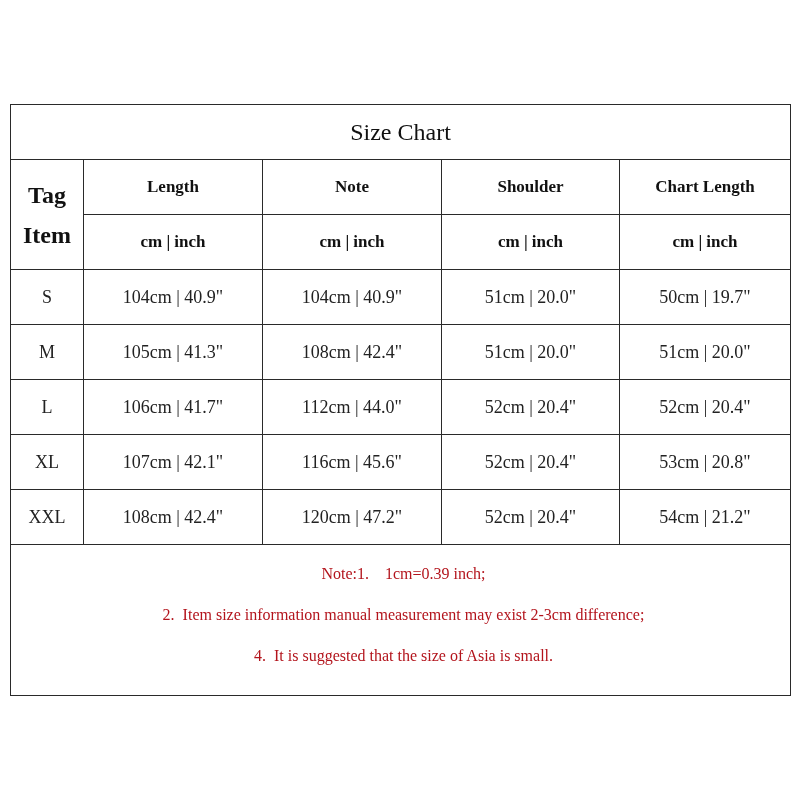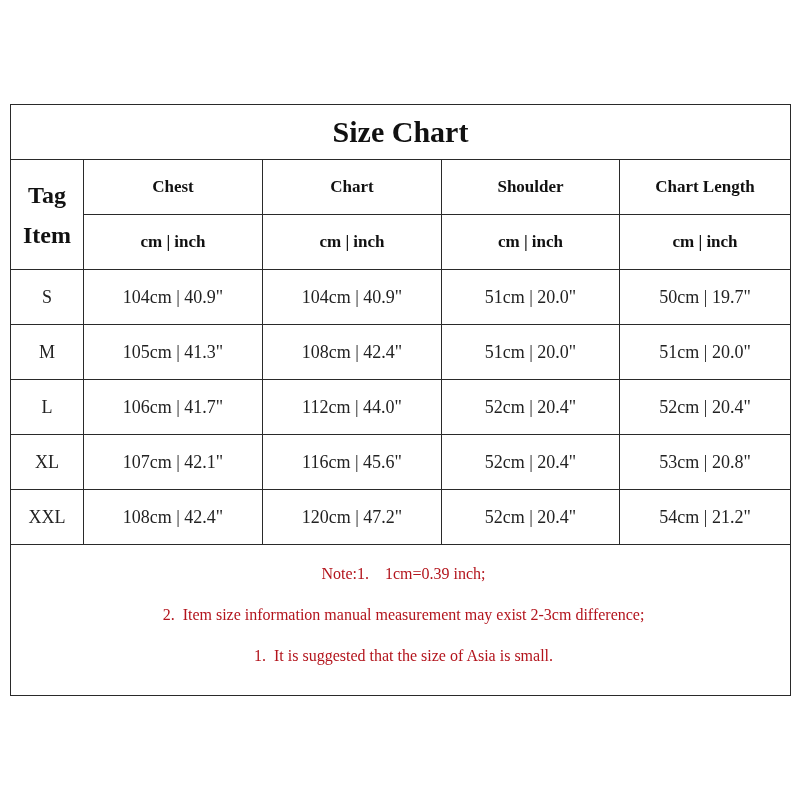--- a/index.html
+++ b/index.html
@@ -21,22 +21,22 @@
       table-layout: fixed;
     }
     table.size-table td, table.size-table th {
       border: 1.5px solid #2a2a2a;
       text-align: center;
       vertical-align: middle;
       padding: 0;
     }
     .title-cell {
       height: 54px;
-      font-size: 30px;
-      font-weight: bold;
+      font-size: 24px;
+      font-weight: normal;
     }
     .head-cell {
       height: 54px;
       font-size: 17px;
       font-weight: bold;
     }
     .tag-cell {
       font-size: 24px;
       font-weight: bold;
       line-height: 40px;
@@ -83,22 +83,22 @@
   </colgroup>
   <tbody>
       <tr>
     <td colspan="5" class="title-cell">Size Chart</td>
   </tr>
   <tr>
     <td rowspan="2" class="tag-cell">
       <span class="tag-line">Tag</span>
       <span class="tag-line">Item</span>
     </td>
-    <td class="head-cell">Chest</td>
-    <td class="head-cell">Chart</td>
+    <td class="head-cell">Length</td>
+    <td class="head-cell">Note</td>
     <td class="head-cell">Shoulder</td>
     <td class="head-cell">Chart Length</td>
   </tr>
   <tr>
     <td class="head-cell">cm | inch</td>
     <td class="head-cell">cm | inch</td>
     <td class="head-cell">cm | inch</td>
     <td class="head-cell">cm | inch</td>
   </tr>
 
@@ -135,17 +135,17 @@
     <td class="data-cell">108cm | 42.4"</td>
     <td class="data-cell">120cm | 47.2"</td>
     <td class="data-cell">52cm | 20.4"</td>
     <td class="data-cell">54cm | 21.2"</td>
   </tr>
 
   <tr>
     <td colspan="5" class="notes-cell">
       <p class="note note-1">Note:1.    1cm=0.39 inch;</p>
       <p class="note note-2">2.  Item size information manual measurement may exist 2-3cm difference;</p>
-      <p class="note note-3">1.  It is suggested that the size of Asia is small.</p>
+      <p class="note note-3">4.  It is suggested that the size of Asia is small.</p>
     </td>
   </tr>
 </tbody>
   </table>
 
 </body></html>

